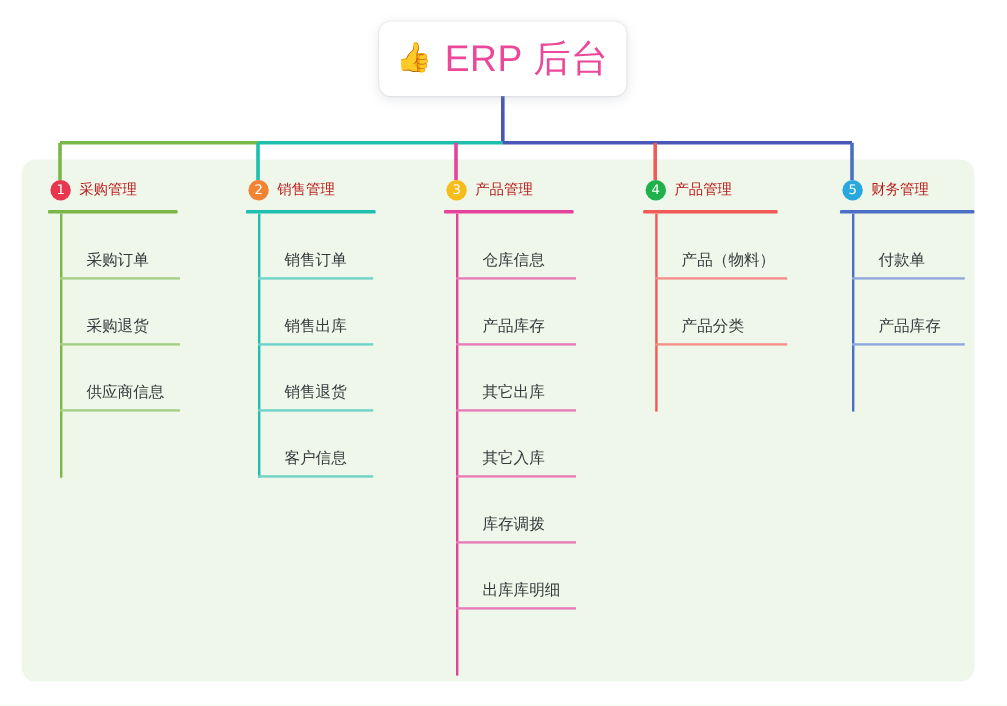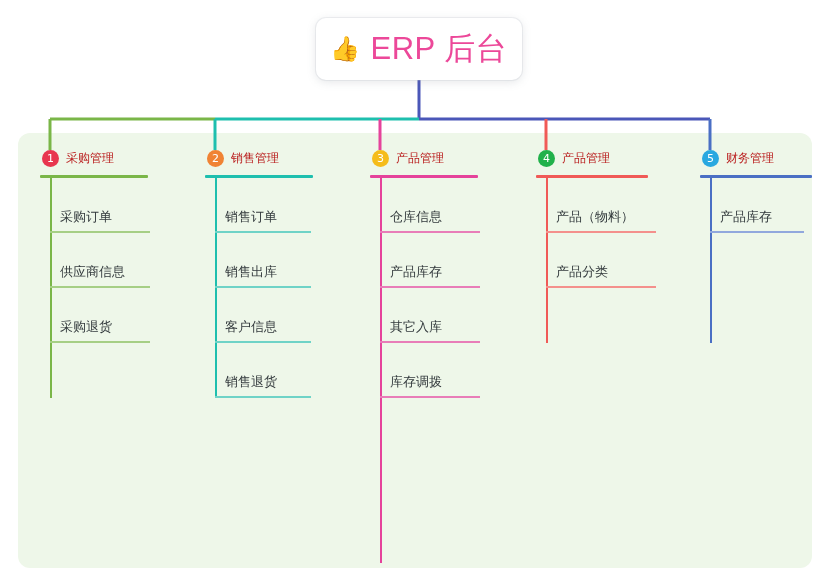--- a/index.html
+++ b/index.html
@@ -53,21 +53,21 @@
   .branch-title{font-size:12px;color:#b91c1c;white-space:nowrap;}
   .head-rule{height:3px;margin-top:5px;border-radius:1px;}
 
   .leaves{position:relative;margin-top:0;}
   .trunk{position:absolute;left:0;top:0;width:2px;}
   .leaf{
     position:relative;
     height:55px;
     box-sizing:border-box;
     display:flex;align-items:flex-end;
-    padding-left:10px;
+    padding-left:22px;
   }
   .leaf-text{
     font-size:13px;color:#333a3d;white-space:nowrap;
     padding-bottom:7px;
   }
   .leaf-rule{
     position:absolute;left:0;bottom:0;height:2px;
   }
 </style>
 </head>
@@ -101,25 +101,25 @@
           <span class="branch-title">采购管理</span>
         </div>
         <div class="head-rule" style="width: 108px; background: rgb(122, 182, 72);"></div>
         <div class="leaves" style="height: 220px; padding-left: 10px;">
           <div class="trunk" style="left: 10px; height: 220px; background: rgb(122, 182, 72);"></div>
           <div class="leaf">
             <span class="leaf-text">采购订单</span>
             <div class="leaf-rule" style="width: 100px; background: rgb(166, 207, 133);"></div>
           </div>
           <div class="leaf">
+            <span class="leaf-text">采购退货</span>
+            <div class="leaf-rule" style="width: 100px; background: rgb(166, 207, 133);"></div>
+          </div>
+          <div class="leaf">
             <span class="leaf-text">供应商信息</span>
-            <div class="leaf-rule" style="width: 100px; background: rgb(166, 207, 133);"></div>
-          </div>
-          <div class="leaf">
-            <span class="leaf-text">采购退货</span>
             <div class="leaf-rule" style="width: 100px; background: rgb(166, 207, 133);"></div>
           </div>
         </div>
       </div>
       <div class="branch" style="left: 205px;">
         <div class="branch-head">
           <span class="badge" style="background: rgb(240, 131, 52);">2</span>
           <span class="branch-title">销售管理</span>
         </div>
         <div class="head-rule" style="width: 108px; background: rgb(30, 191, 174);"></div>
@@ -127,25 +127,25 @@
           <div class="trunk" style="left: 10px; height: 220px; background: rgb(30, 191, 174);"></div>
           <div class="leaf">
             <span class="leaf-text">销售订单</span>
             <div class="leaf-rule" style="width: 96px; background: rgb(111, 211, 199);"></div>
           </div>
           <div class="leaf">
             <span class="leaf-text">销售出库</span>
             <div class="leaf-rule" style="width: 96px; background: rgb(111, 211, 199);"></div>
           </div>
           <div class="leaf">
+            <span class="leaf-text">销售退货</span>
+            <div class="leaf-rule" style="width: 96px; background: rgb(111, 211, 199);"></div>
+          </div>
+          <div class="leaf">
             <span class="leaf-text">客户信息</span>
-            <div class="leaf-rule" style="width: 96px; background: rgb(111, 211, 199);"></div>
-          </div>
-          <div class="leaf">
-            <span class="leaf-text">销售退货</span>
             <div class="leaf-rule" style="width: 96px; background: rgb(111, 211, 199);"></div>
           </div>
         </div>
       </div>
       <div class="branch" style="left: 370px;">
         <div class="branch-head">
           <span class="badge" style="background: rgb(245, 188, 26);">3</span>
           <span class="branch-title">产品管理</span>
         </div>
         <div class="head-rule" style="width: 108px; background: rgb(229, 67, 155);"></div>
@@ -153,25 +153,33 @@
           <div class="trunk" style="left: 10px; height: 385px; background: rgb(229, 67, 155);"></div>
           <div class="leaf">
             <span class="leaf-text">仓库信息</span>
             <div class="leaf-rule" style="width: 100px; background: rgb(232, 125, 184);"></div>
           </div>
           <div class="leaf">
             <span class="leaf-text">产品库存</span>
             <div class="leaf-rule" style="width: 100px; background: rgb(232, 125, 184);"></div>
           </div>
           <div class="leaf">
+            <span class="leaf-text">其它出库</span>
+            <div class="leaf-rule" style="width: 100px; background: rgb(232, 125, 184);"></div>
+          </div>
+          <div class="leaf">
             <span class="leaf-text">其它入库</span>
             <div class="leaf-rule" style="width: 100px; background: rgb(232, 125, 184);"></div>
           </div>
           <div class="leaf">
             <span class="leaf-text">库存调拨</span>
+            <div class="leaf-rule" style="width: 100px; background: rgb(232, 125, 184);"></div>
+          </div>
+          <div class="leaf">
+            <span class="leaf-text">出库库明细</span>
             <div class="leaf-rule" style="width: 100px; background: rgb(232, 125, 184);"></div>
           </div>
         </div>
       </div>
       <div class="branch" style="left: 536px;">
         <div class="branch-head">
           <span class="badge" style="background: rgb(33, 177, 75);">4</span>
           <span class="branch-title">产品管理</span>
         </div>
         <div class="head-rule" style="width: 112px; background: rgb(240, 90, 87);"></div>
@@ -189,19 +197,23 @@
       </div>
       <div class="branch" style="left: 700px;">
         <div class="branch-head">
           <span class="badge" style="background: rgb(41, 168, 224);">5</span>
           <span class="branch-title">财务管理</span>
         </div>
         <div class="head-rule" style="width: 112px; background: rgb(74, 111, 196);"></div>
         <div class="leaves" style="height: 165px; padding-left: 10px;">
           <div class="trunk" style="left: 10px; height: 165px; background: rgb(74, 111, 196);"></div>
           <div class="leaf">
+            <span class="leaf-text">付款单</span>
+            <div class="leaf-rule" style="width: 94px; background: rgb(145, 168, 221);"></div>
+          </div>
+          <div class="leaf">
             <span class="leaf-text">产品库存</span>
             <div class="leaf-rule" style="width: 94px; background: rgb(145, 168, 221);"></div>
           </div>
         </div>
       </div>
     </div>
 </div>
 
 </body></html>

